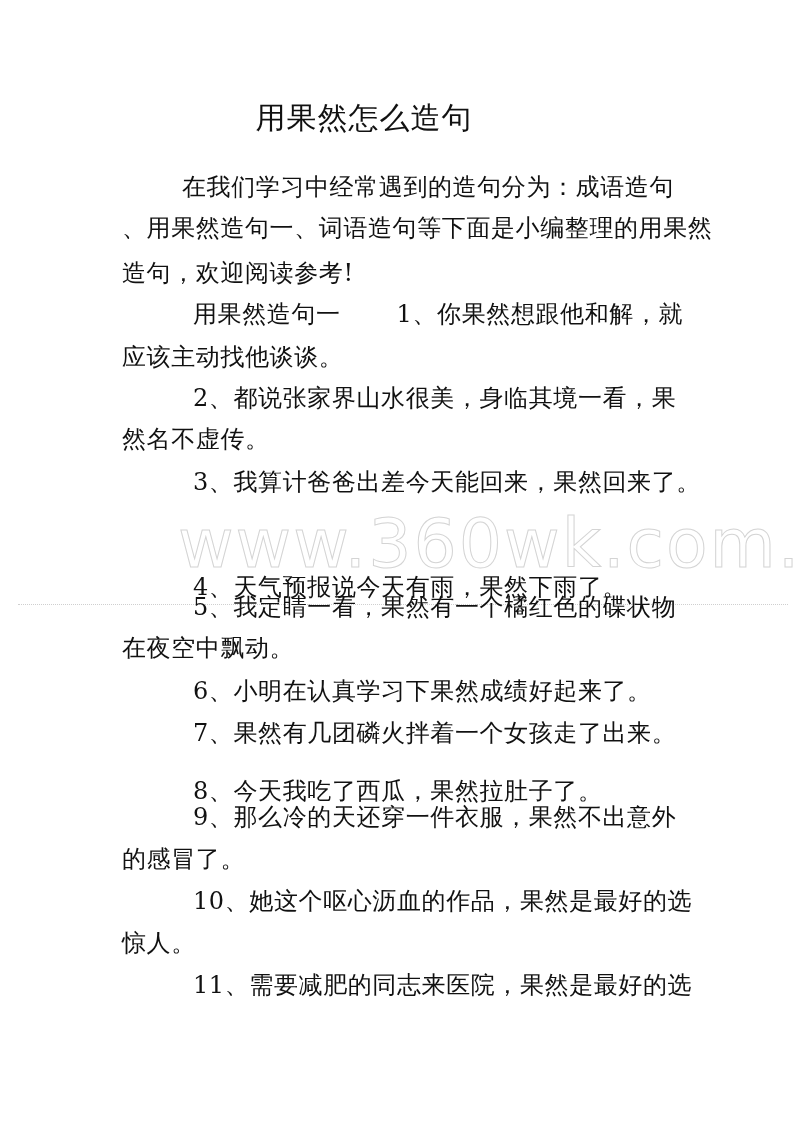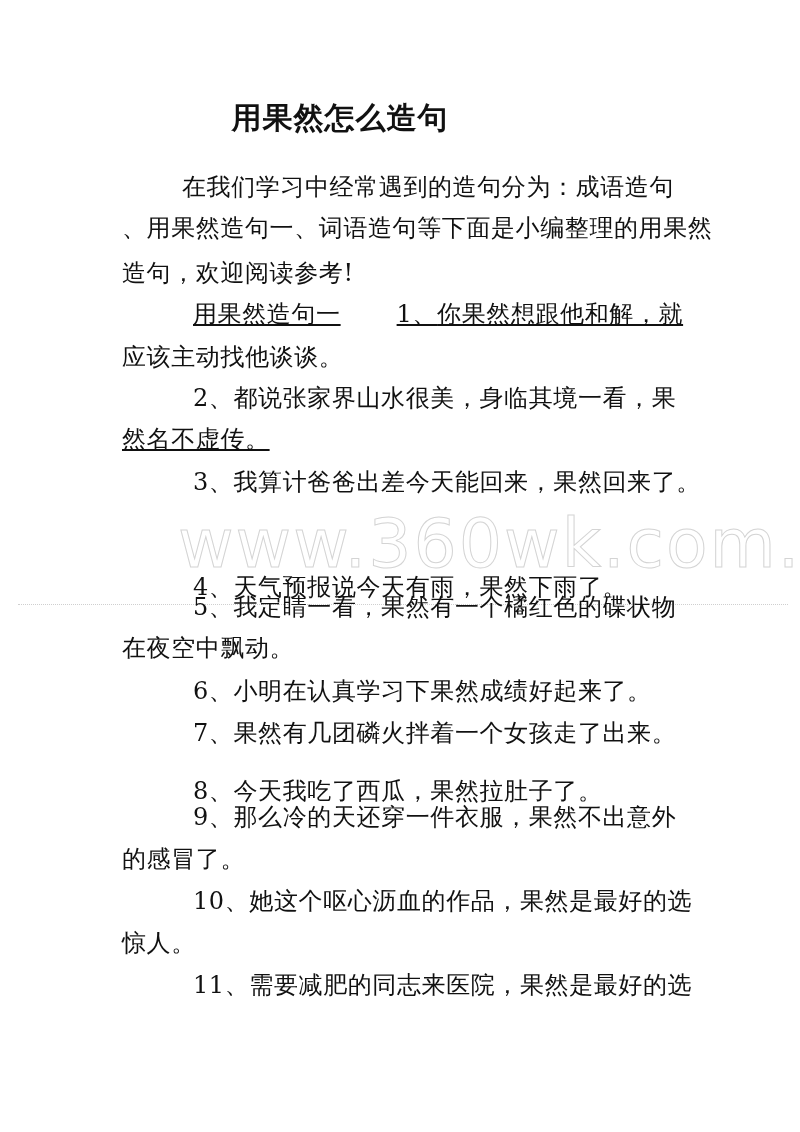--- a/index.html
+++ b/index.html
@@ -3,23 +3,24 @@
 <meta charset="utf-8">
 <style>
   html, body { margin: 0; padding: 0; background: #ffffff; }
   body {
     width: 800px; height: 1132px; position: relative; overflow: hidden;
     font-family: "DejaVu Serif", "Liberation Serif", serif;
     color: #111111;
   }
   .title {
     position: absolute; left: 0; top: 98px; width: 680px;
-    text-align: center; font-size: 30px; font-weight: bold; line-height: 40px;
+    text-align: center; font-size: 30px; font-weight: normal; line-height: 40px;
     font-family: "DejaVu Sans", "Liberation Sans", sans-serif;
     letter-spacing: 1px;
+    padding-left: 24px;
   }
   .line {
     position: absolute; left: 122px; font-size: 24px; line-height: 32px;
     white-space: nowrap; letter-spacing: 0.6px; margin-top: 7px;
   }
   .indent { left: 182px; }
   .indent2 { left: 193px; }
   .watermark {
     position: absolute; left: 178px; top: 516px;
     font-family: "DejaVu Sans", "Liberation Sans", sans-serif;
@@ -37,29 +38,29 @@
 <body>
 
 <div>
 
   <div class="title">用果然怎么造句</div>
 
   <div class="line indent" style="top:164px;">在我们学习中经常遇到的造句分为：成语造句</div>
   <div class="line" style="top:205px;">、用果然造句一、词语造句等下面是小编整理的用果然</div>
   <div class="line" style="top:250px;">造句，欢迎阅读参考!</div>
 
-  <div class="line indent2" style="top:291px;text-decoration:underline;">
+  <div class="line indent2" style="top:291px;">
     <span>用果然造句一</span><span class="gap"></span><span>1、</span><span>你果然想跟他和解，就</span>
   </div>
   <div class="line" style="top:334px;">应该主动找他谈谈。</div>
 
   <div class="line indent2" style="top:375px;">
     <span>2、</span><span>都说张家界山水很美，身临其境一看，果</span>
   </div>
-  <div class="line" style="top:416px;text-decoration:underline;">然名不虚传。</div>
+  <div class="line" style="top:416px;">然名不虚传。</div>
 
   <div class="line indent2" style="top:459px;">
     <span>3、</span><span>我算计爸爸出差今天能回来，果然回来了。</span>
   </div>
 
   <div class="watermark">www.360wk.com.cn</div>
 
   <div class="line indent2" style="top:564px;">
     <span>4、</span><span>天气预报说今天有雨，果然下雨了。</span>
   </div>

